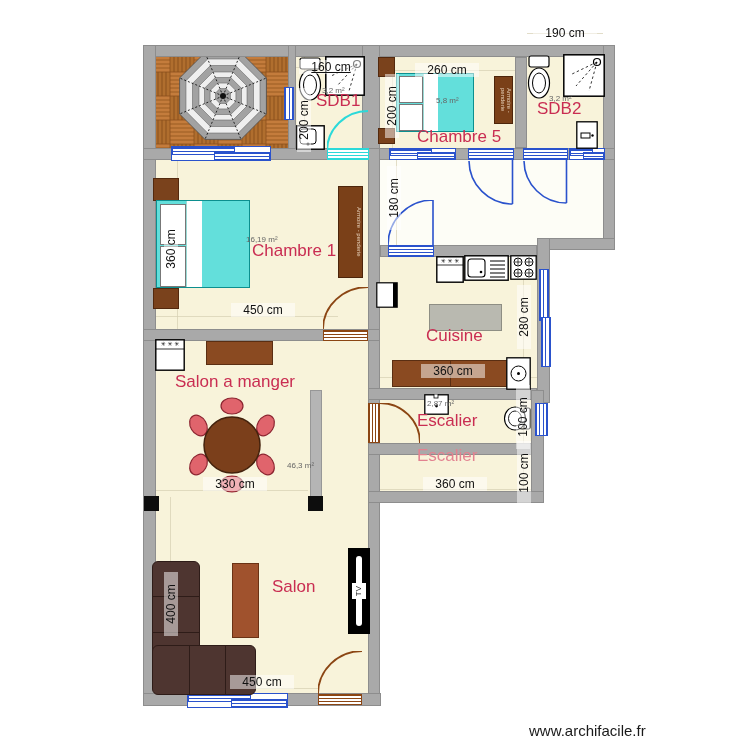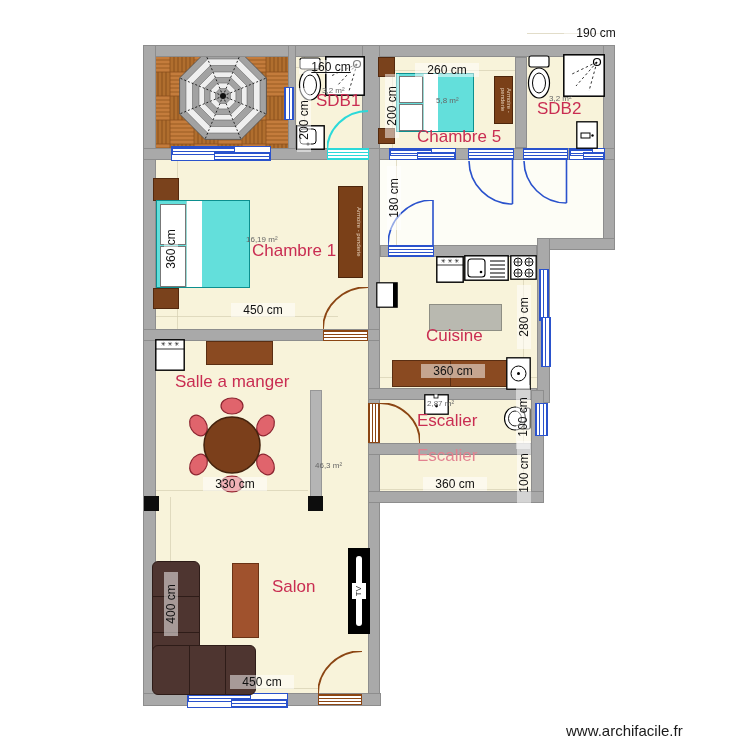--- a/index.html
+++ b/index.html
@@ -342,39 +342,39 @@
 
   <div class="abs area" style="left:322px;top:86px;">3,2 m²</div>
   <div class="abs room-label" style="left:316px;top:92px;">SDB1</div>
   <div class="abs area" style="left:436px;top:96px;">5,8 m²</div>
   <div class="abs room-label" style="left:417px;top:128px;">Chambre 5</div>
   <div class="abs area" style="left:549px;top:94px;">3,2 m²</div>
   <div class="abs room-label" style="left:537px;top:100px;">SDB2</div>
   <div class="abs area" style="left:246px;top:235px;">16,19 m²</div>
   <div class="abs room-label" style="left:252px;top:242px;">Chambre 1</div>
   <div class="abs room-label" style="left:426px;top:327px;">Cuisine</div>
-  <div class="abs room-label" style="left:175px;top:373px;">Salle a manger</div>
-  <div class="abs area" style="left:315px;top:461px;">46,3 m²</div>
+  <div class="abs room-label" style="left:175px;top:373px;">Salon a manger</div>
+  <div class="abs area" style="left:287px;top:461px;">46,3 m²</div>
   <div class="abs area" style="left:427px;top:399px;">2,87 m²</div>
   <div class="abs room-label" style="left:417px;top:412px;">Escalier</div>
   <div class="abs room-label light" style="left:417px;top:447px;">Escalier</div>
   <div class="abs room-label" style="left:272px;top:578px;">Salon</div>
 
   <div class="abs dim" style="left:299px;top:60px;text-decoration:underline;">160 cm</div>
-  <div class="abs dim" style="left:564px;top:26px;">190 cm</div>
+  <div class="abs dim" style="left:533px;top:26px;">190 cm</div>
   <div class="abs dim" style="left:415px;top:63px;">260 cm</div>
   <div class="abs dim vdim" style="left:272px;top:113px;">200 cm</div>
   <div class="abs dim vdim" style="left:360px;top:99px;">200 cm</div>
   <div class="abs dim vdim" style="left:362px;top:191px;">180 cm</div>
   <div class="abs dim vdim" style="left:139px;top:242px;">360 cm</div>
   <div class="abs dim" style="left:231px;top:303px;">450 cm</div>
   <div class="abs dim vdim" style="left:492px;top:310px;">280 cm</div>
   <div class="abs dim" style="left:421px;top:364px;">360 cm</div>
   <div class="abs dim vdim" style="left:491px;top:410px;">100 cm</div>
   <div class="abs dim" style="left:203px;top:477px;">330 cm</div>
   <div class="abs dim" style="left:423px;top:477px;">360 cm</div>
   <div class="abs dim vdim" style="left:492px;top:466px;">100 cm</div>
   <div class="abs dim vdim" style="left:139px;top:597px;">400 cm</div>
   <div class="abs dim" style="left:230px;top:675px;">450 cm</div>
 
-  <div class="abs watermark" style="left:566px;top:722px;">www.archifacile.fr</div>
+  <div class="abs watermark" style="left:529px;top:722px;">www.archifacile.fr</div>
 
 </div>
 
 </body></html>

